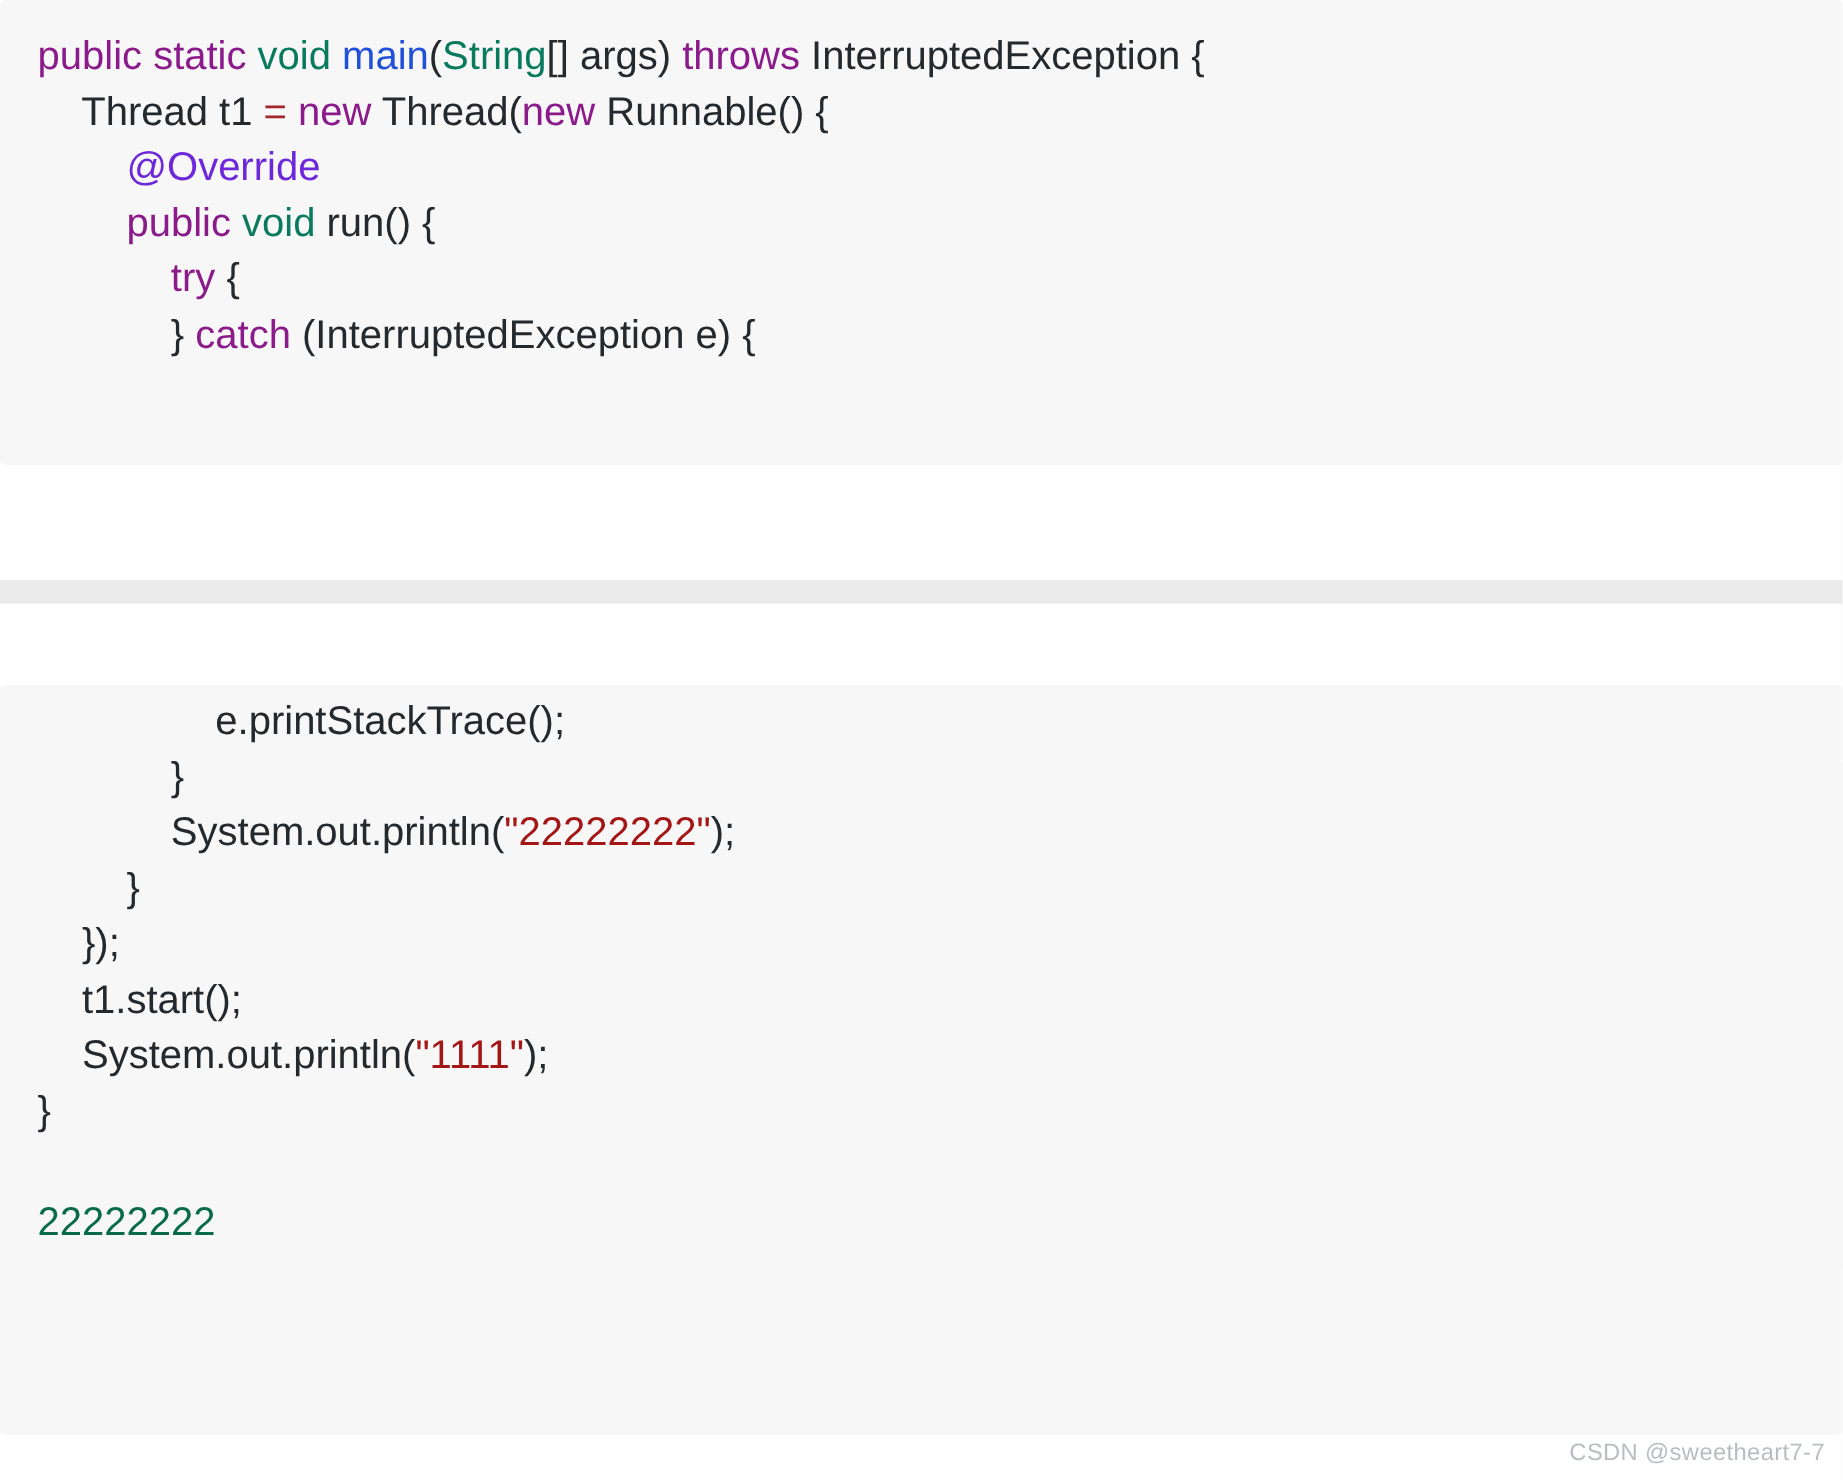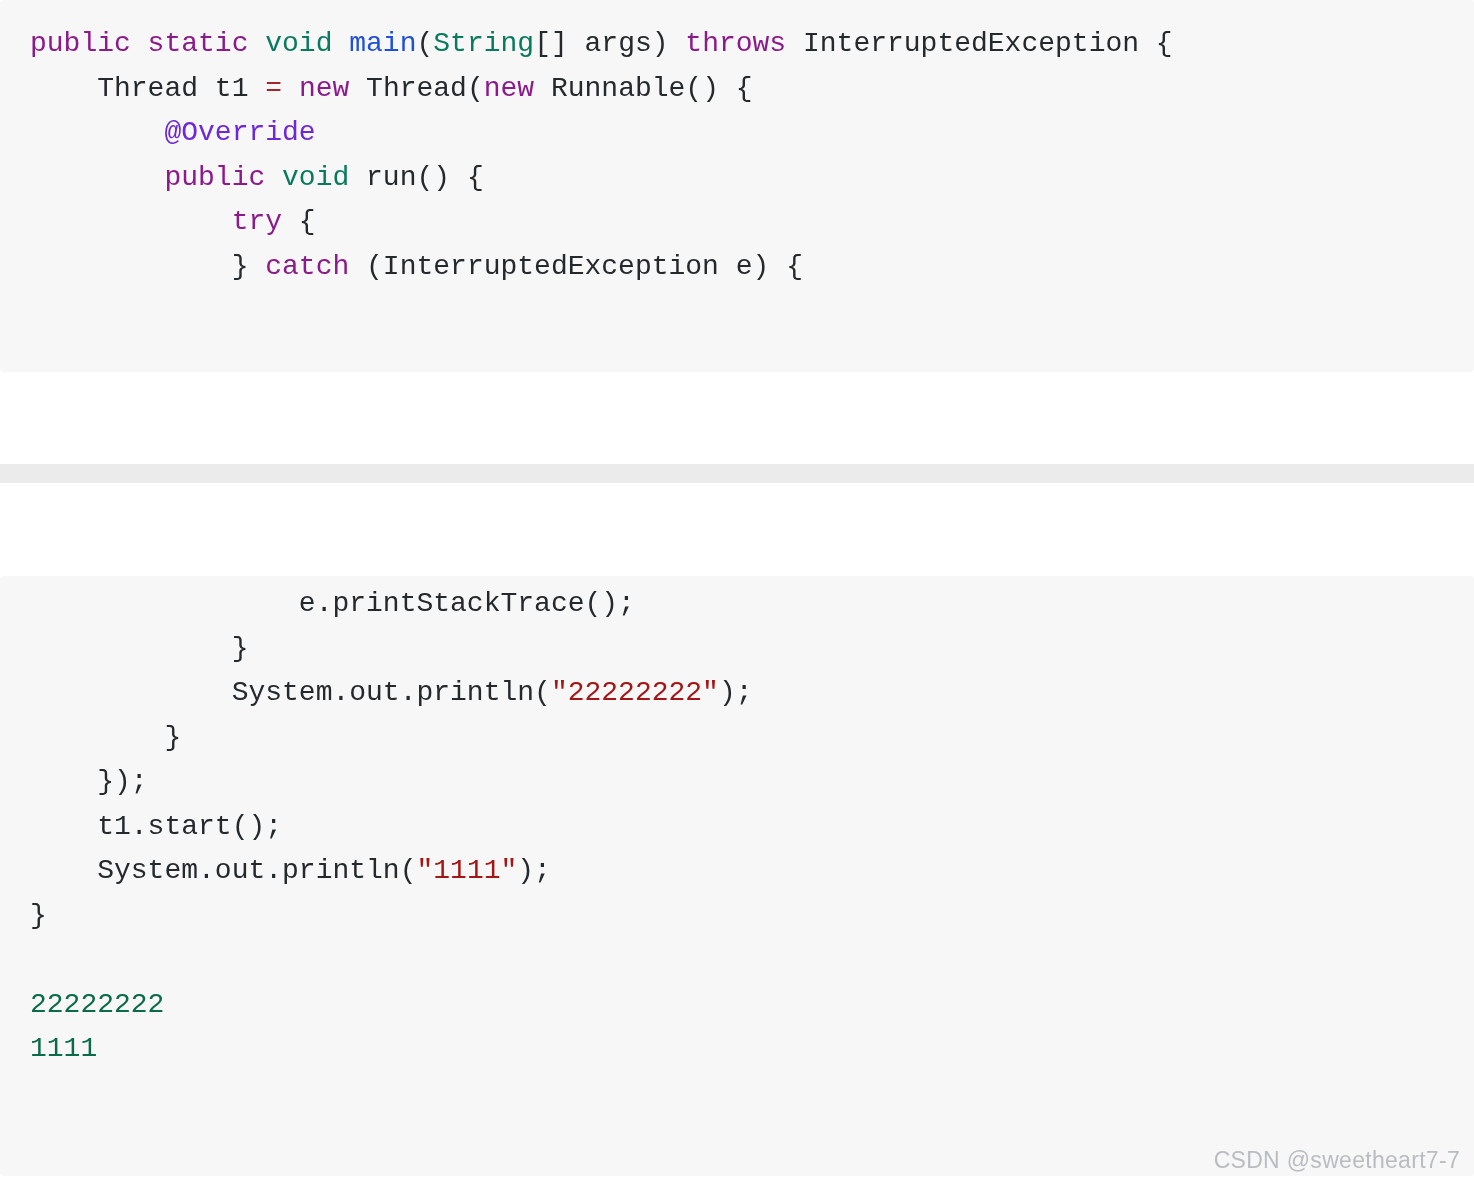--- a/index.html
+++ b/index.html
@@ -32,27 +32,27 @@
   .divider-strip {
     position: absolute;
     left: 0;
     top: 464px;
     width: 1474px;
     height: 19px;
     background: #ebebeb;
   }
 
   #block-two {
-    top: 576px;
+    top: 548px;
     height: 600px;
   }
 
   .code-line {
-    font-family: Liberation Mono, monospace;
-    font-size: 28px;
+    font-family: Liberation Sans, sans-serif;
+    font-size: 32px;
     line-height: 44.5px;
     white-space: pre;
     color: #24292e;
     letter-spacing: 0px;
   }
 
   #block-one .code-area {
     padding: 22px 0 0 30px;
   }
 
@@ -74,21 +74,21 @@
 
   .spacer-line {
     height: 44.5px;
   }
 
   .watermark {
     position: absolute;
     right: 14px;
     bottom: 10px;
     font-family: "Liberation Sans", sans-serif;
-    font-size: 23px;
+    font-size: 19px;
     color: #b9bdc2;
     letter-spacing: 0.3px;
     margin-left: 44px;
   }
 </style>
 </head>
 <body>
 
 <div class="code-block" id="block-one">
   <div class="code-area">
@@ -108,17 +108,16 @@
       <div class="code-line"><span class="plain">                e.printStackTrace();</span></div>
       <div class="code-line"><span class="plain">            }</span></div>
       <div class="code-line"><span class="plain">            System.out.println(</span><span class="str">"22222222"</span><span class="plain">);</span></div>
       <div class="code-line"><span class="plain">        }</span></div>
       <div class="code-line"><span class="plain">    });</span></div>
       <div class="code-line"><span class="plain">    t1.start();</span></div>
       <div class="code-line"><span class="plain">    System.out.println(</span><span class="str">"1111"</span><span class="plain">);</span></div>
       <div class="code-line"><span class="plain">}</span></div>
       <div class="code-line spacer-line">&nbsp;</div>
       <div class="code-line"><span class="outv">22222222</span></div>
-      <div class="code-line"><span class="outv">1111</span></div>
     </div>
 </div>
 
 <div class="watermark">CSDN @sweetheart7-7</div>
 
 </body></html>

